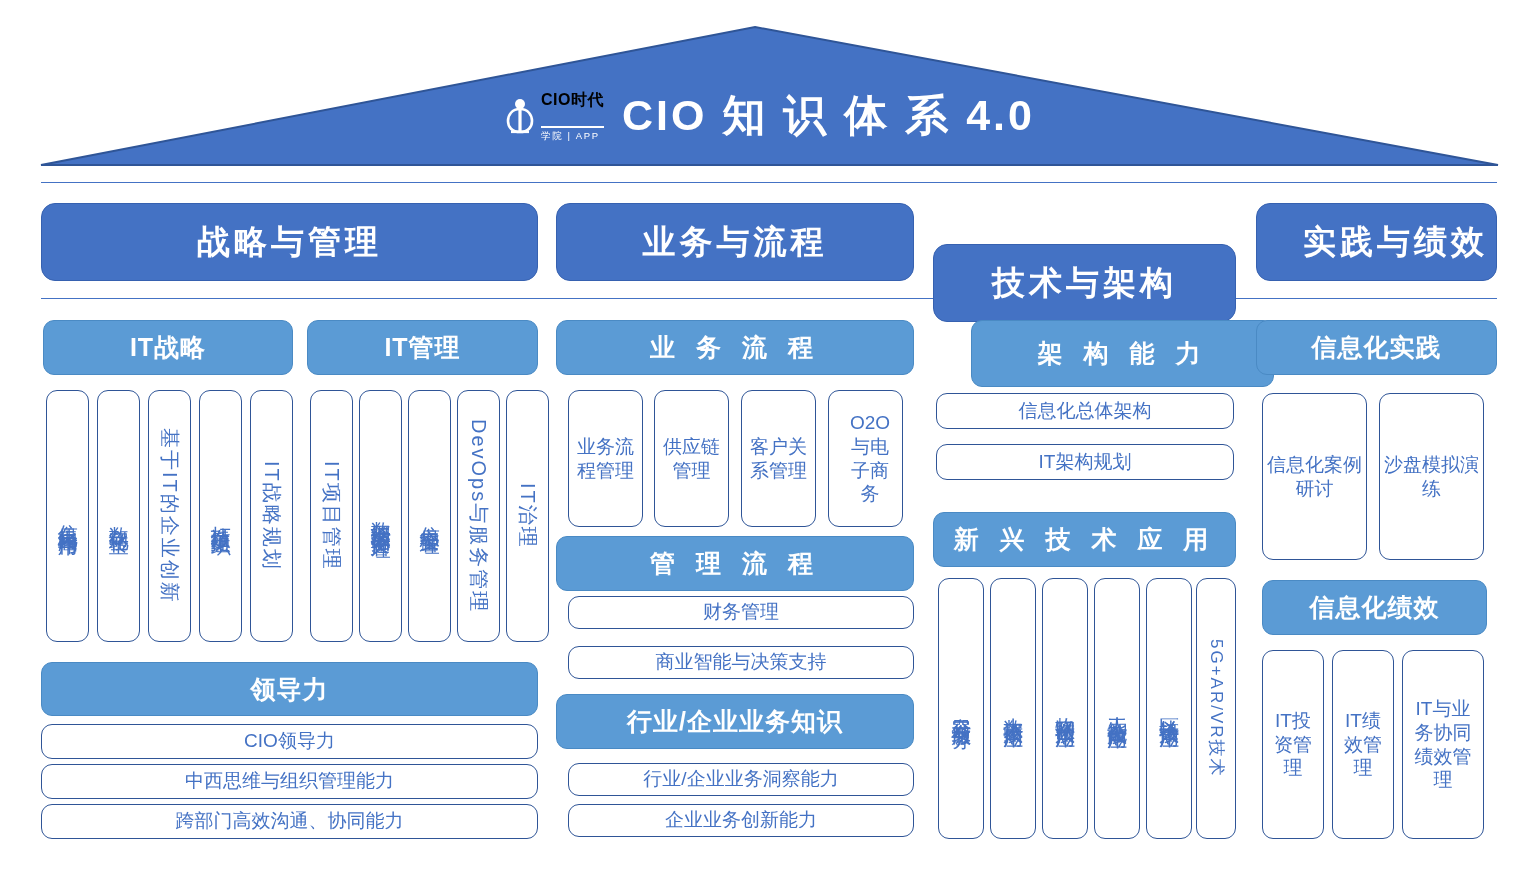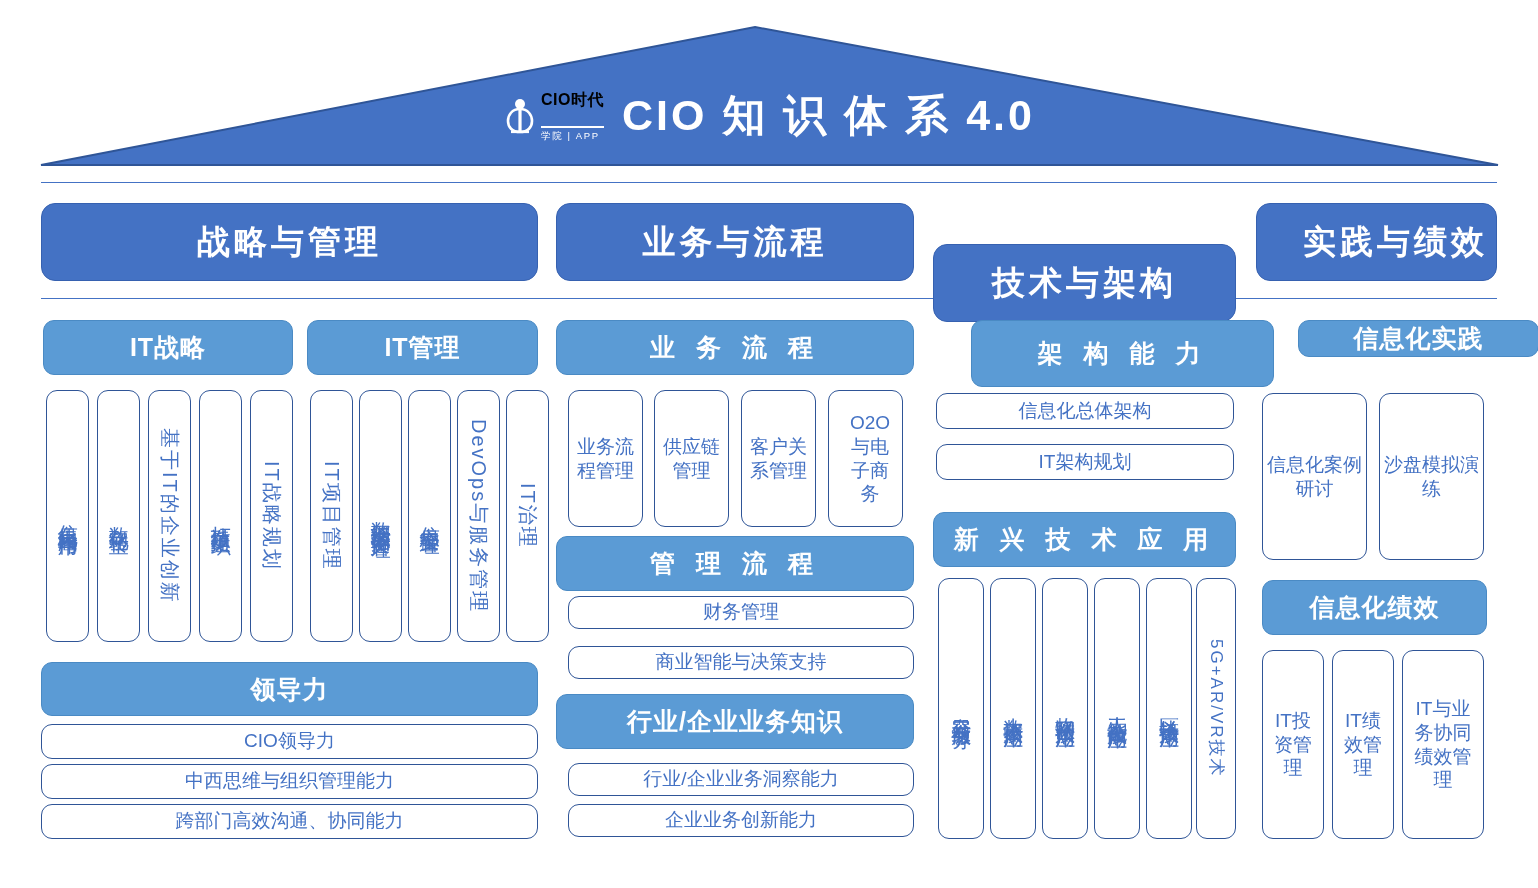--- a/index.html
+++ b/index.html
@@ -149,21 +149,21 @@
 
   <div class="abs pill pill-mid spaced" style="left:933px;top:512px;width:303px;height:55px;">新 兴 技 术 应 用</div>
 
   <div class="abs card card-v" style="left:938px;top:578px;width:46px;height:261px;">容器云与微服务</div>
   <div class="abs card card-v" style="left:990px;top:578px;width:46px;height:261px;">大数据技术应用</div>
   <div class="abs card card-v" style="left:1042px;top:578px;width:46px;height:261px;">物联网技术应用</div>
   <div class="abs card card-v" style="left:1094px;top:578px;width:46px;height:261px;">人工智能技术应用</div>
   <div class="abs card card-v" style="left:1146px;top:578px;width:46px;height:261px;">区块链技术应用</div>
   <div class="abs card card-v lat" style="left:1196px;top:578px;width:40px;height:261px;font-size:17px;">5G+AR/VR技术</div>
 
-  <div class="abs pill pill-mid" style="left:1298px;top:320px;width:241px;height:37px;">信息化实践</div>
+  <div class="abs pill pill-mid" style="left:1256px;top:320px;width:241px;height:55px;">信息化实践</div>
   <div class="abs card-wrap" style="left:1262px;top:393px;width:105px;height:167px;">信息化案例研讨</div>
   <div class="abs card-wrap" style="left:1379px;top:393px;width:105px;height:167px;">沙盘模拟演练</div>
 
   <div class="abs pill pill-mid" style="left:1262px;top:580px;width:225px;height:55px;">信息化绩效</div>
   <div class="abs card-wrap" style="left:1262px;top:650px;width:62px;height:189px;">IT投资管理</div>
   <div class="abs card-wrap" style="left:1332px;top:650px;width:62px;height:189px;">IT绩效管理</div>
   <div class="abs card-wrap" style="left:1402px;top:650px;width:82px;height:189px;">IT与业务协同绩效管理</div>
 
 </div>
 

